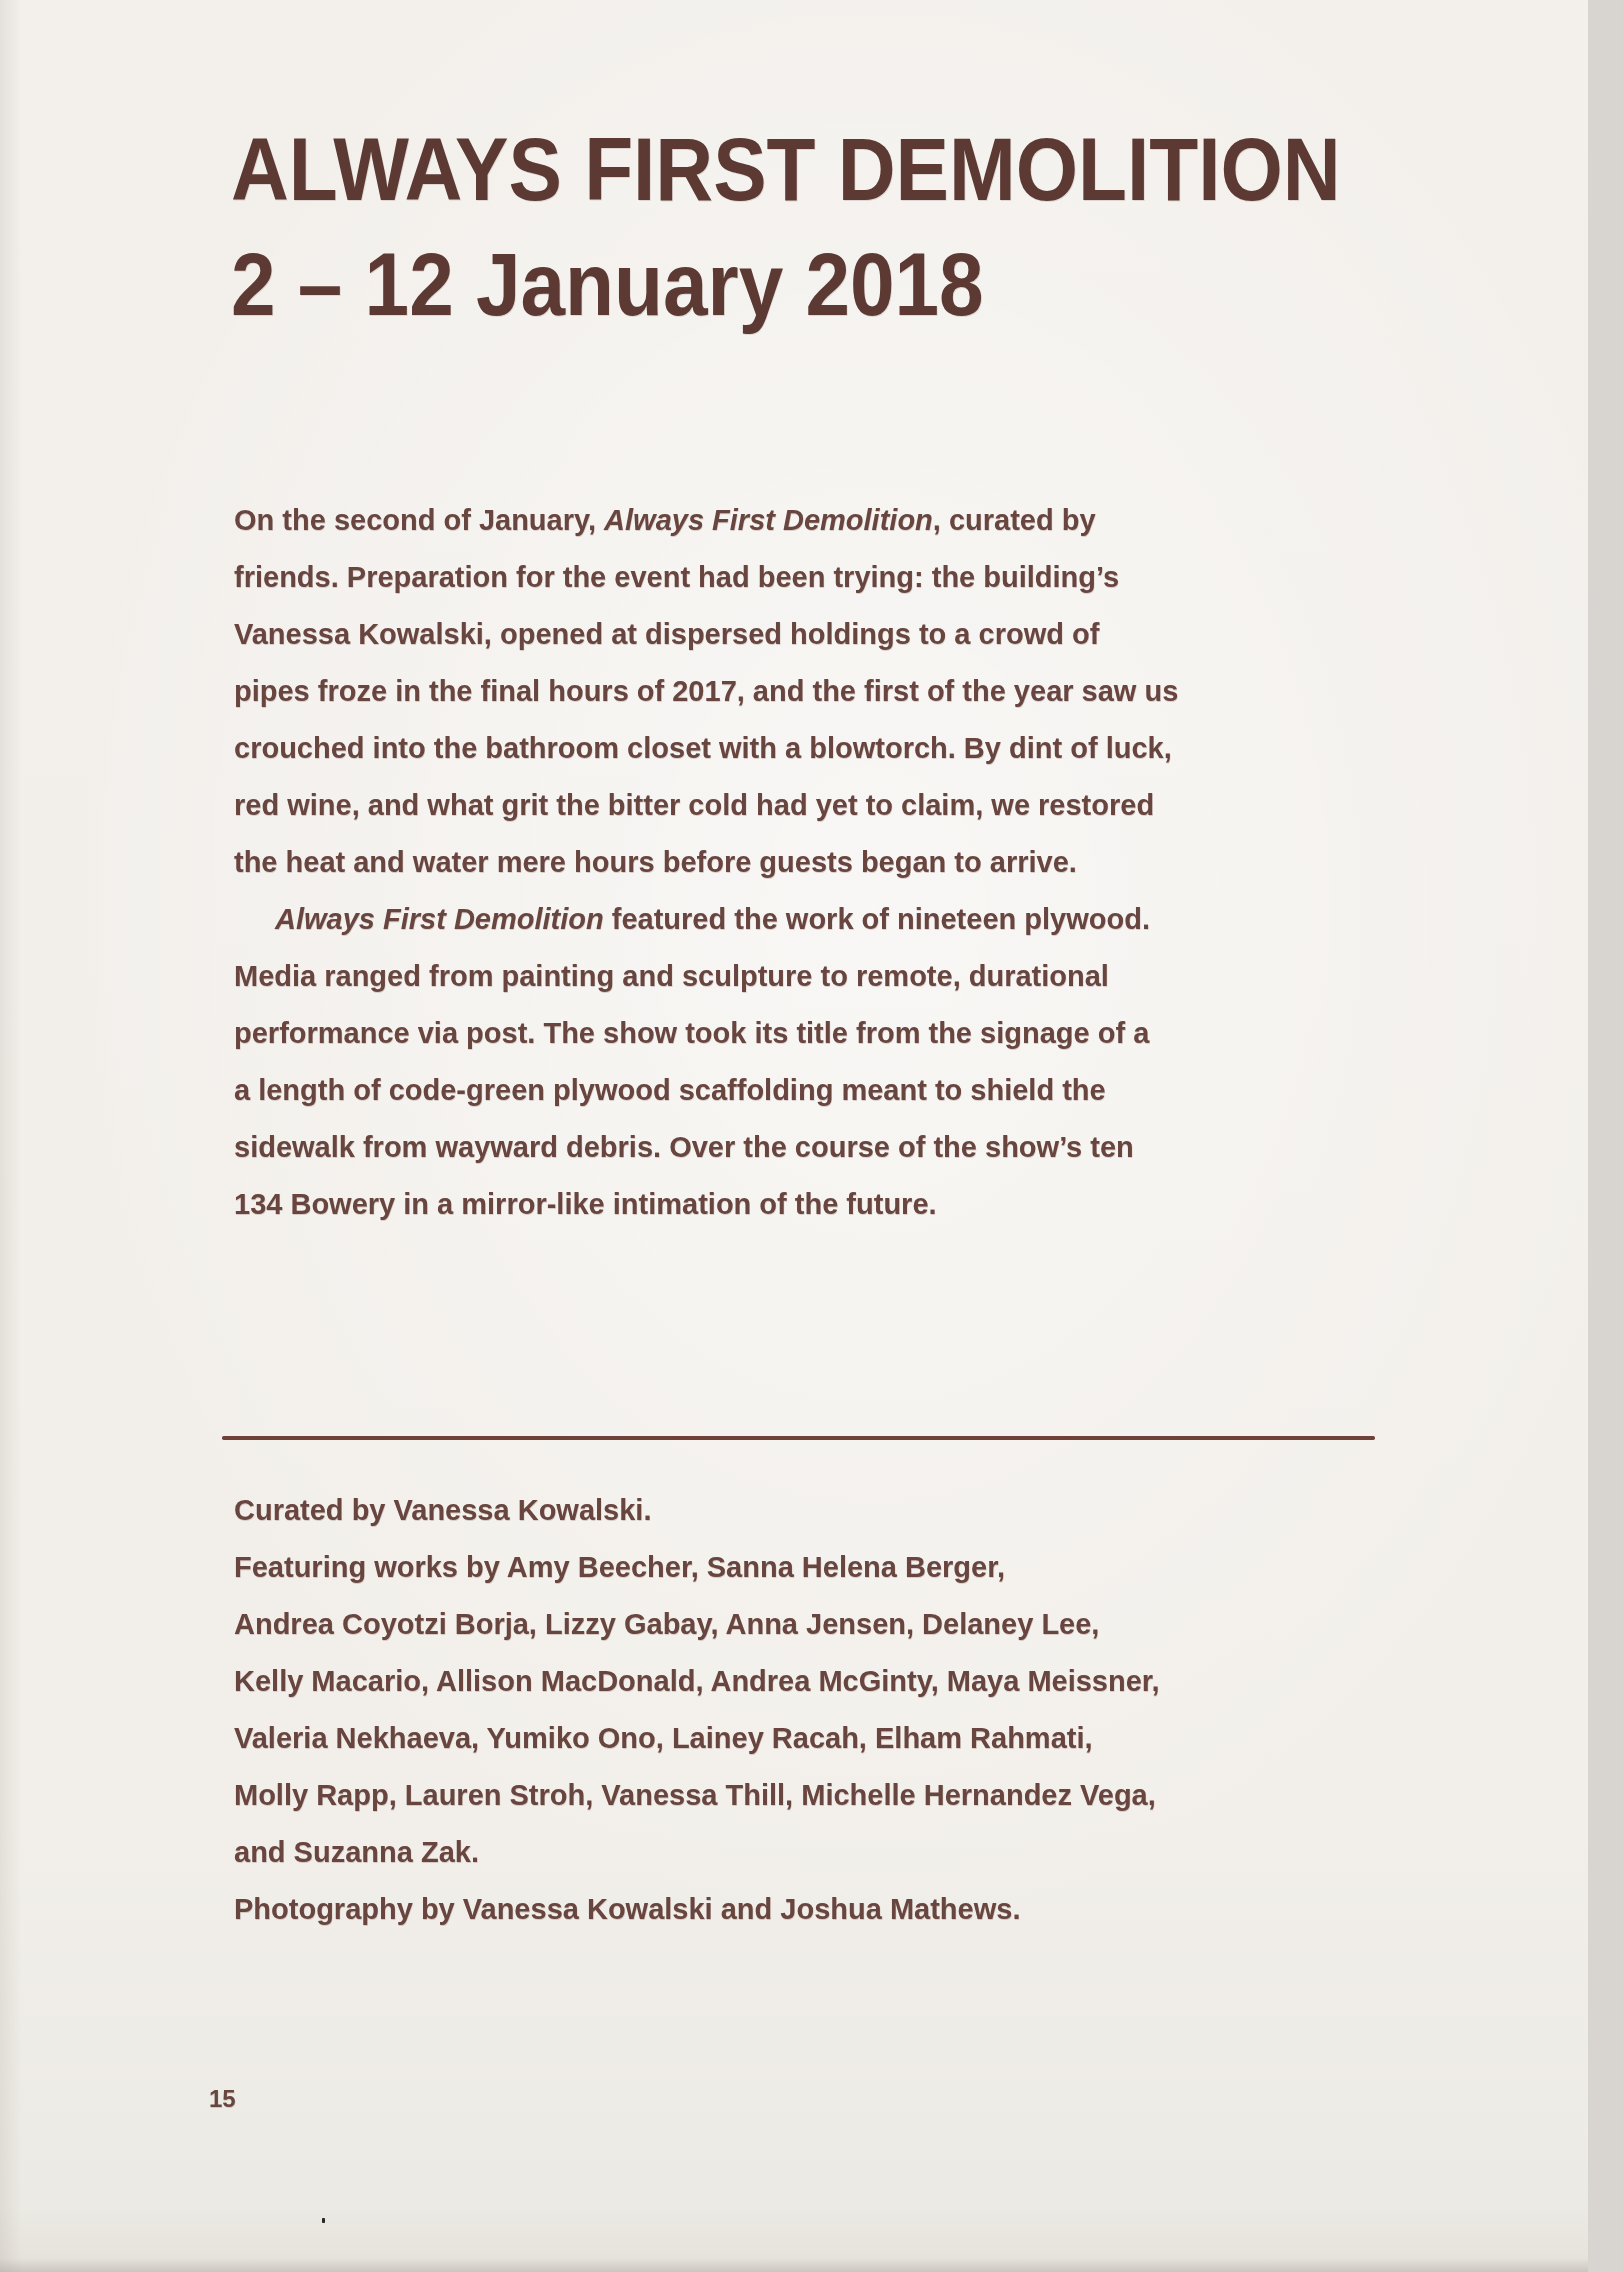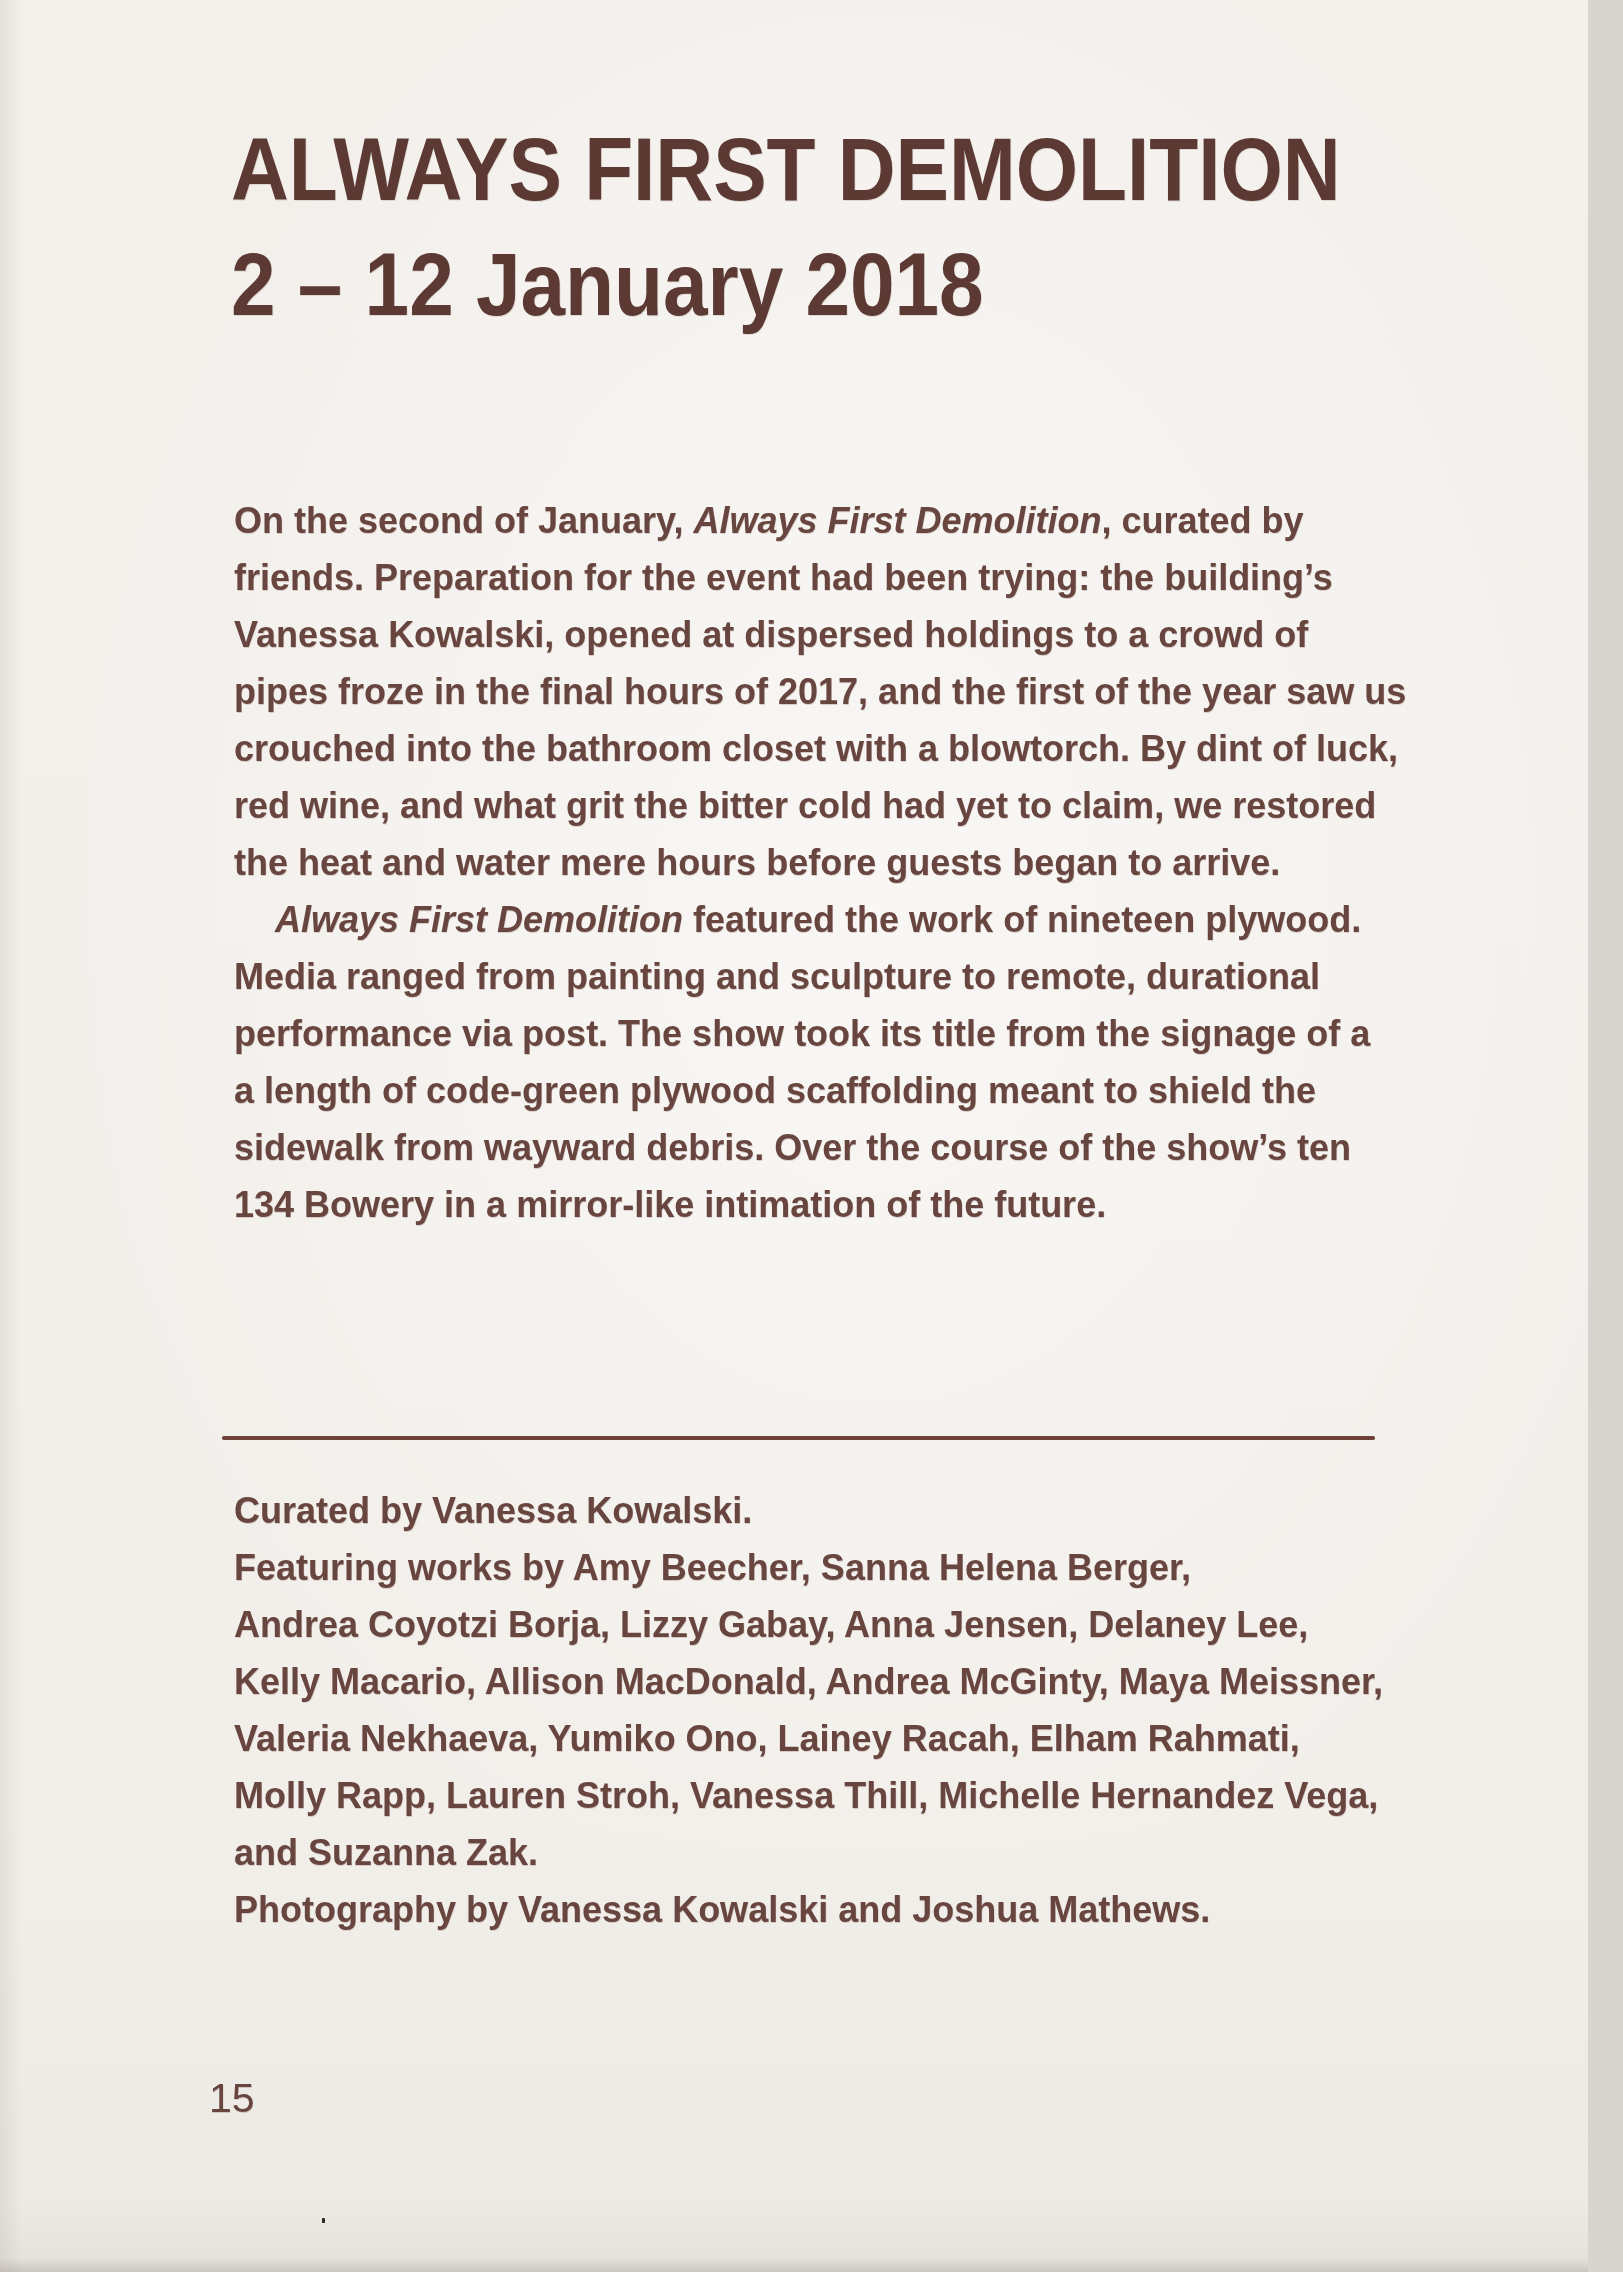--- a/index.html
+++ b/index.html
@@ -32,38 +32,38 @@
     margin:0;
     font-size:89px;line-height:115px;font-weight:bold;
     color:var(--title-ink);
     transform:scaleX(0.9);transform-origin:left top;
     white-space:nowrap;
     letter-spacing:0px;
     text-shadow:0.8px 0.8px 0 rgba(92,58,51,0.15);
   }
   .text-block{
     position:absolute;
-    font-size:36px;line-height:57px;font-weight:bold;
+    font-size:29px;line-height:57px;font-weight:bold;
     white-space:nowrap;
     text-shadow:0.5px 0.5px 0 rgba(104,69,63,0.22);
   }
   #body-block{left:234px;top:492px;}
   #credits-block{left:234px;top:1454px;margin-top:28px;}
   .text-line{height:57px;}
   .text-line.indent{padding-left:41px;}
   .text-line em{font-style:italic;}
   .rule{
     position:absolute;left:222px;top:1436px;
     width:1153px;height:4.2px;
     background:var(--rule);
     border-radius:1.7px;
   }
   .page-number{
     position:absolute;left:209px;top:2070px;
-    font-size:41px;line-height:57px;font-weight:normal;
+    font-size:24px;line-height:57px;font-weight:bold;
     text-shadow:0.5px 0.5px 0 rgba(104,69,63,0.22);
   }
   .speck{
     position:absolute;left:322px;top:2218px;width:3.4px;height:5.1px;
     background:#2a2624;border-radius:0.8px;
   }
 </style>
 </head>
 <body>
 

